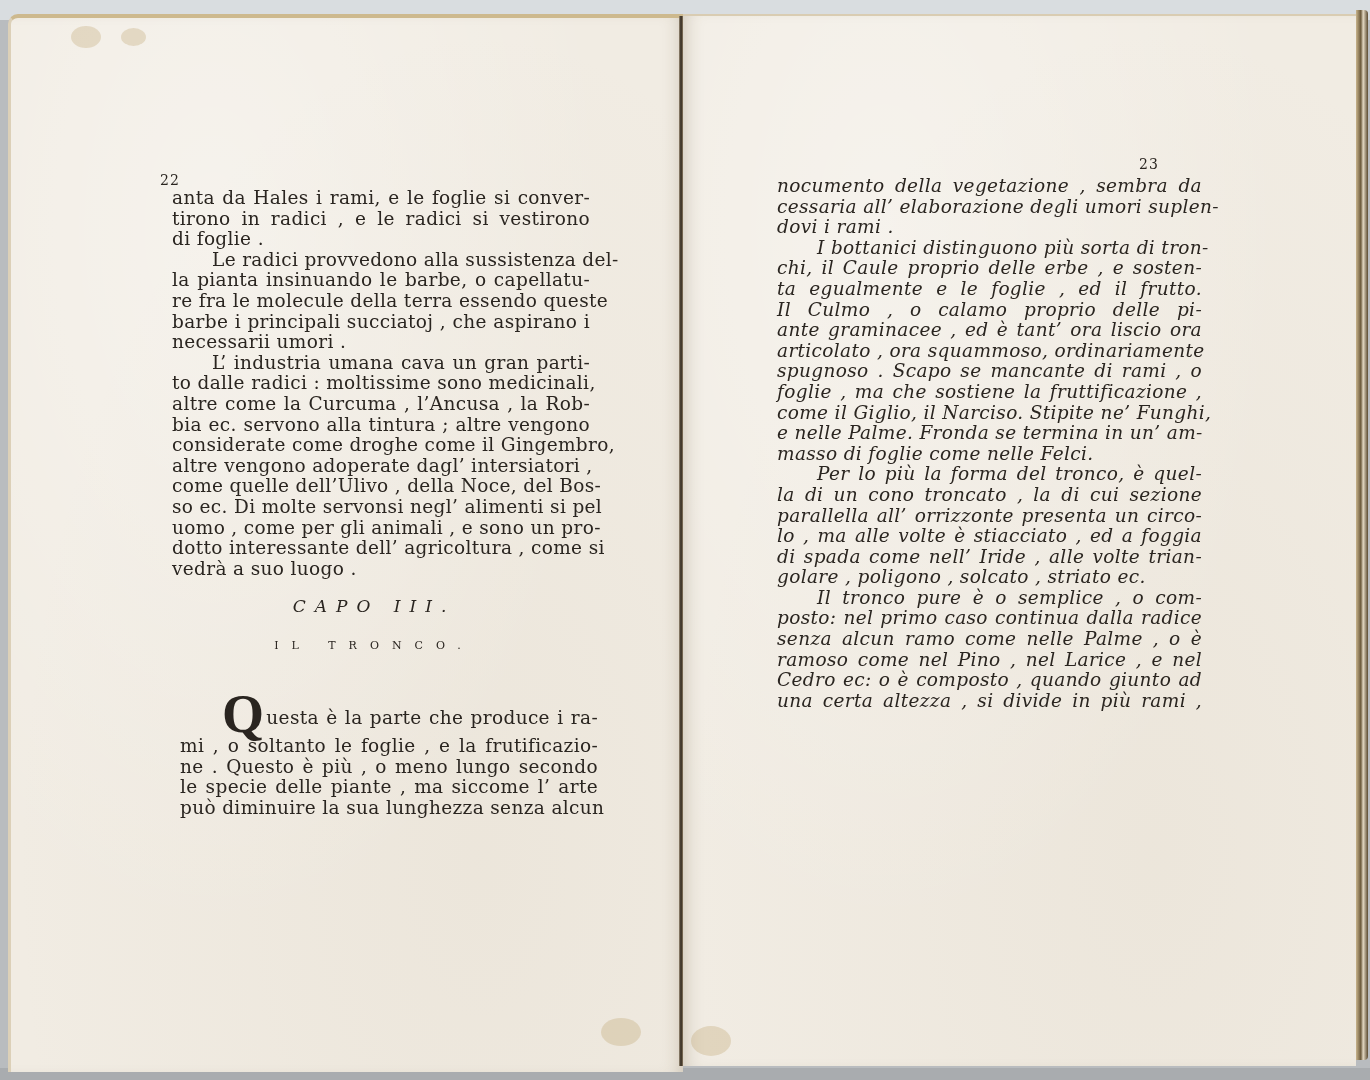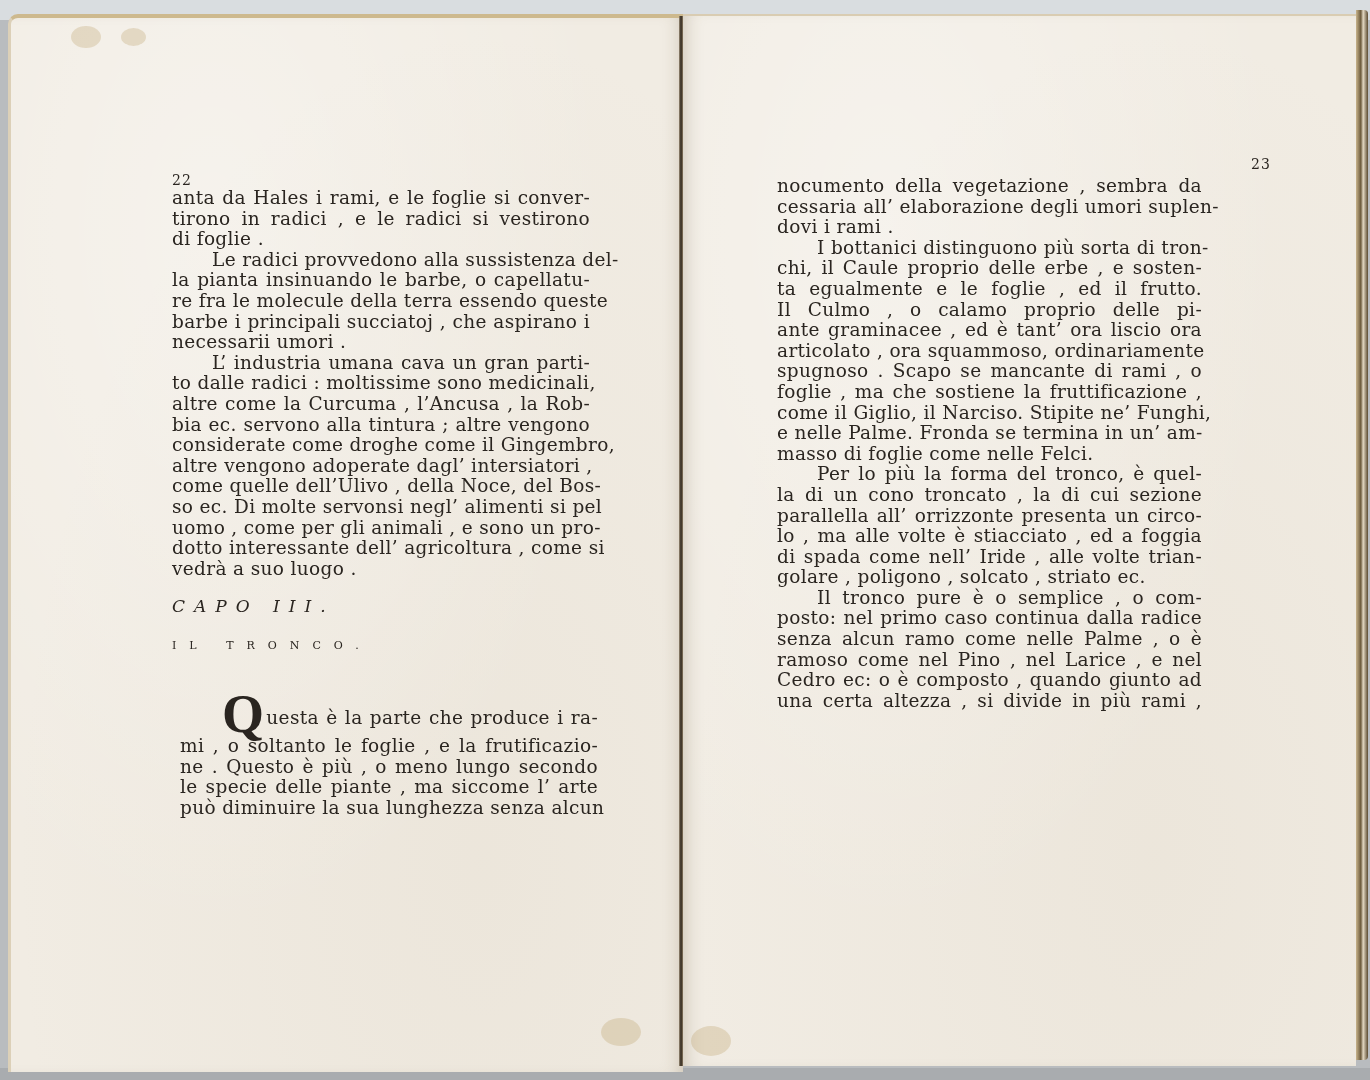--- a/index.html
+++ b/index.html
@@ -59,30 +59,30 @@
     font-size: 18.5px;
     line-height: 20.6px;
     letter-spacing: 0.35px;
   }
   .text-block p { margin: 0; }
   .line { display: block; white-space: nowrap; text-align: justify; text-align-last: justify; }
   .line.last { text-align-last: left; }
   .indent { padding-left: 40px; }
 
   .left-text { left: 172px; top: 188px; width: 418px; }
-  .right-text { left: 777px; top: 176px; width: 425px; }
+  .right-text { left: 777px; top: 176px; width: 425px; font-style: italic; }
 
   .page-number {
     position: absolute; font-size: 14px; letter-spacing: 1px;
   }
-  .pn-left { left: 172px; top: 172px; }
-  .pn-right { left: 1251px; top: 156px; }
+  .pn-left { left: 160px; top: 172px; }
+  .pn-right { left: 1139px; top: 156px; }
 
   .chapter {
-    position: absolute; left: 172px; width: 418px; text-align: left;
+    position: absolute; left: 165px; width: 418px; text-align: center;
   }
   .chapter-num {
     top: 596px; font-style: italic; font-size: 17px; letter-spacing: 9px;
   }
   .chapter-title {
     top: 639px; font-size: 11px; letter-spacing: 13px;
   }
 
   .dropcap-block { left: 180px; top: 690px; width: 418px; }
   .dropcap {

